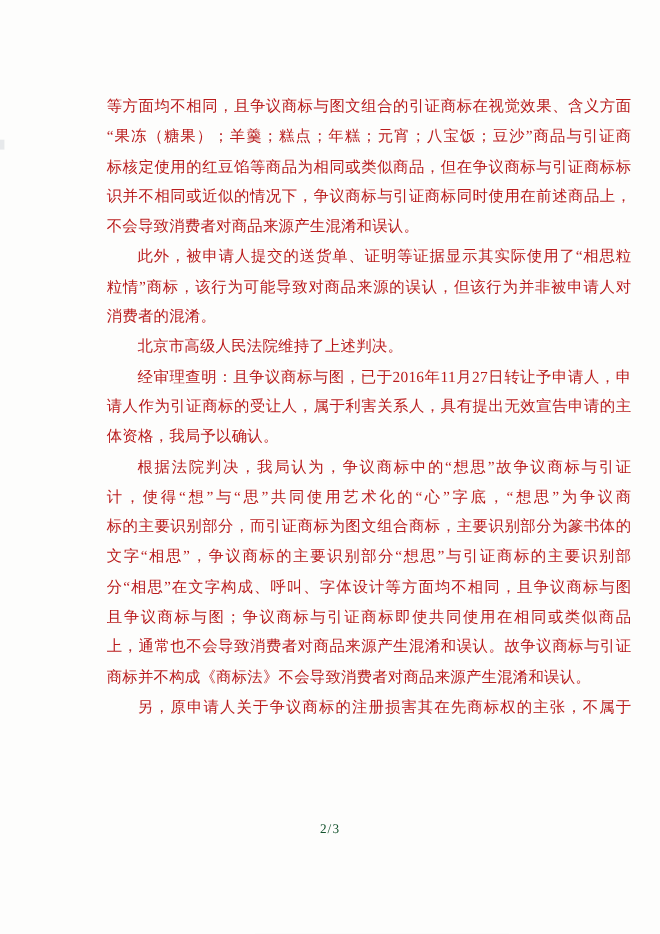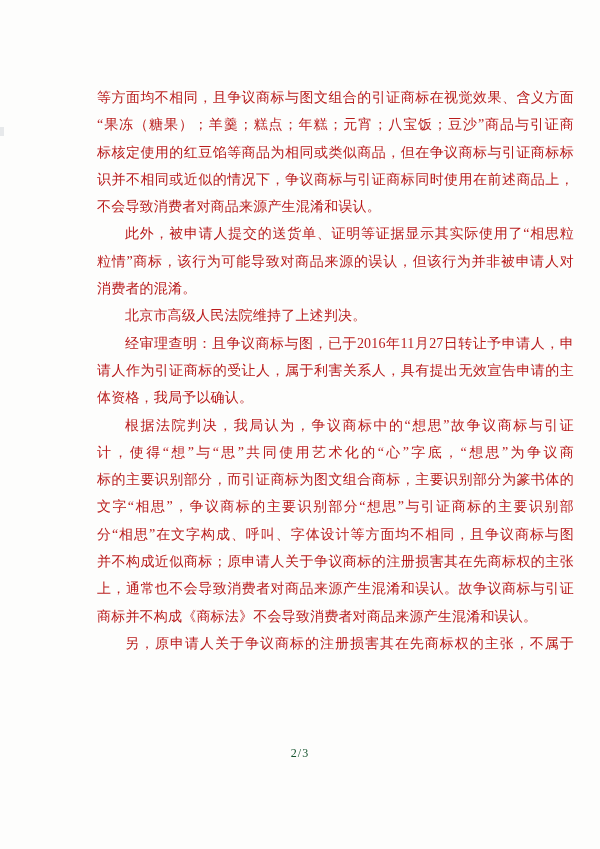--- a/index.html
+++ b/index.html
@@ -71,21 +71,21 @@
     <div class="line last">消费者的混淆。</div>
     <div class="line last indent">北京市高级人民法院维持了上述判决。</div>
     <div class="line indent">经审理查明：且争议商标与图，已于2016年11月27日转让予申请人，申</div>
     <div class="line">请人作为引证商标的受让人，属于利害关系人，具有提出无效宣告申请的主</div>
     <div class="line last">体资格，我局予以确认。</div>
     <div class="line indent">根据法院判决，我局认为，争议商标中的“想思”故争议商标与引证</div>
     <div class="line">计，使得“想”与“思”共同使用艺术化的“心”字底，“想思”为争议商</div>
     <div class="line">标的主要识别部分，而引证商标为图文组合商标，主要识别部分为篆书体的</div>
     <div class="line">文字“相思”，争议商标的主要识别部分“想思”与引证商标的主要识别部</div>
     <div class="line">分“相思”在文字构成、呼叫、字体设计等方面均不相同，且争议商标与图</div>
-    <div class="line">并不构成近似商标；原申请人关于争议商标的注册损害其在先商标权的主张</div>
+    <div class="line">且争议商标与图；争议商标与引证商标即使共同使用在相同或类似商品</div>
     <div class="line">上，通常也不会导致消费者对商品来源产生混淆和误认。故争议商标与引证</div>
     <div class="line last">商标并不构成《商标法》不会导致消费者对商品来源产生混淆和误认。</div>
     <div class="line indent">另，原申请人关于争议商标的注册损害其在先商标权的主张，不属于</div>
   </div>
 
   <div class="footer">
     <span>2/3</span>
   </div>
 </div>
 

